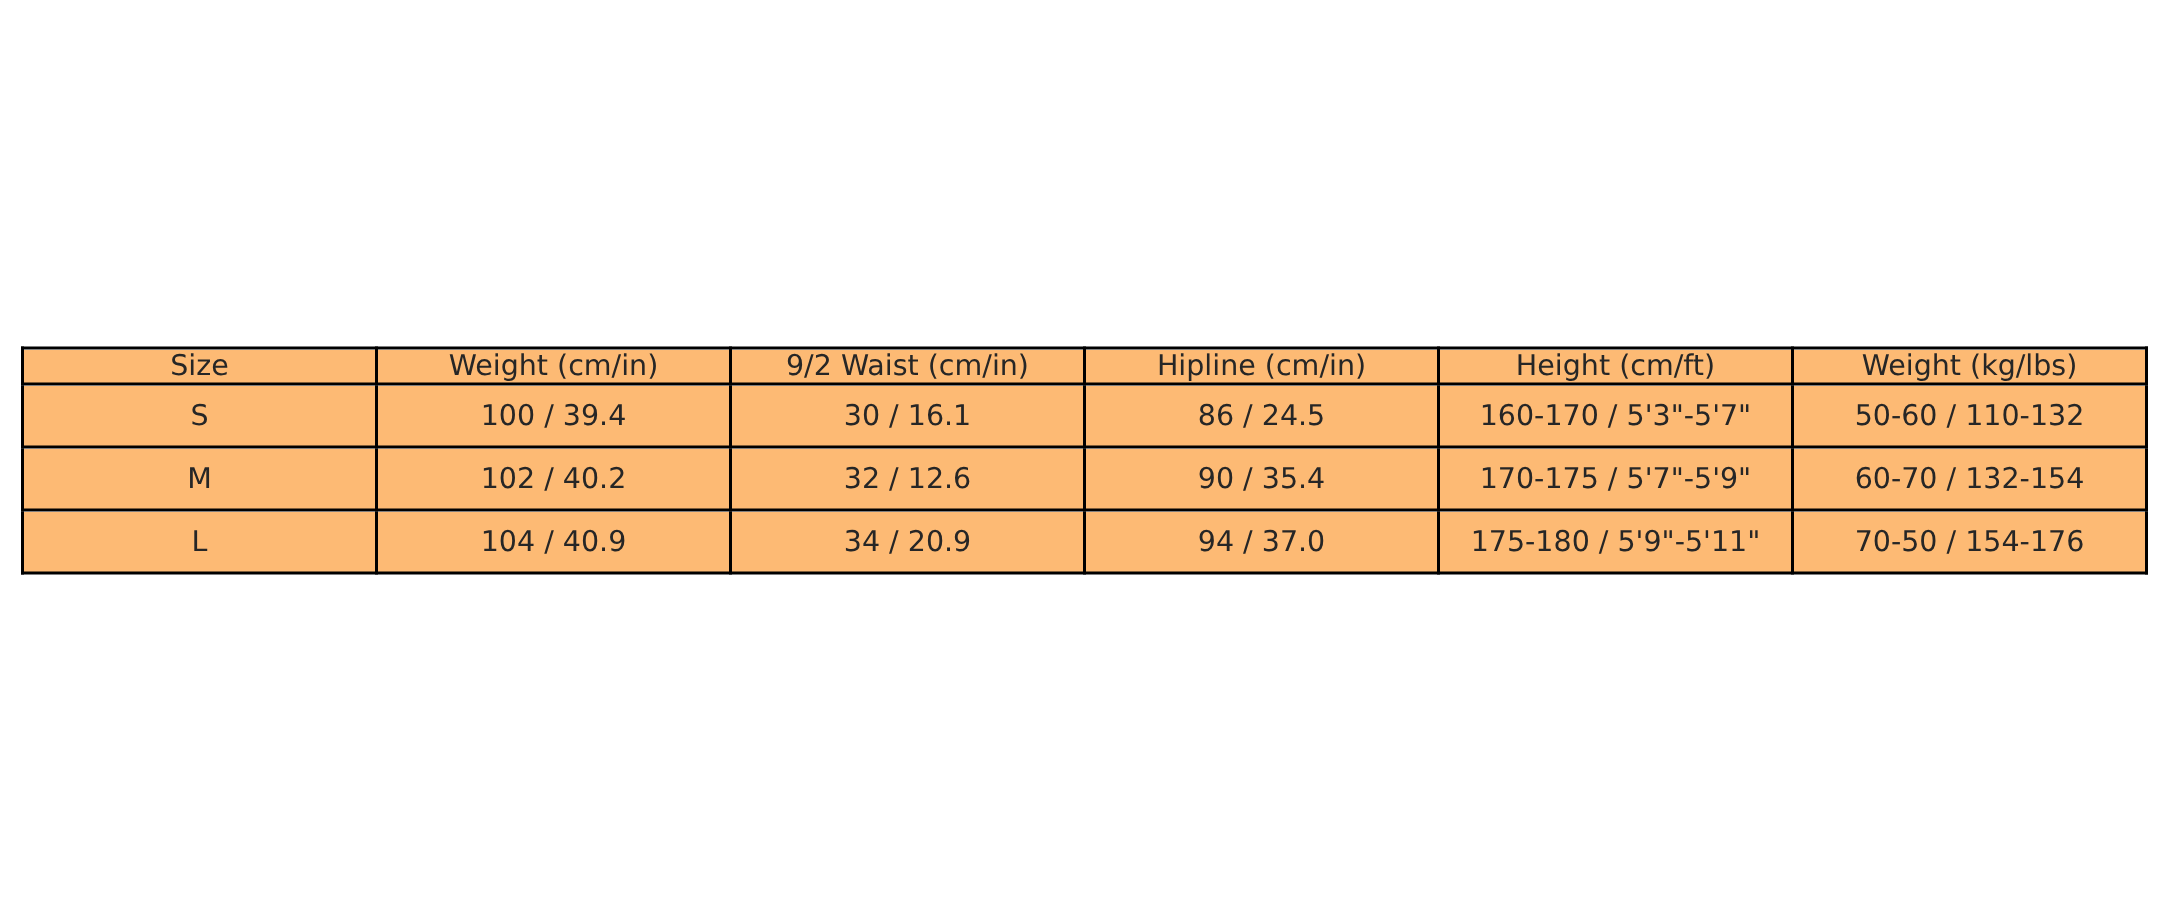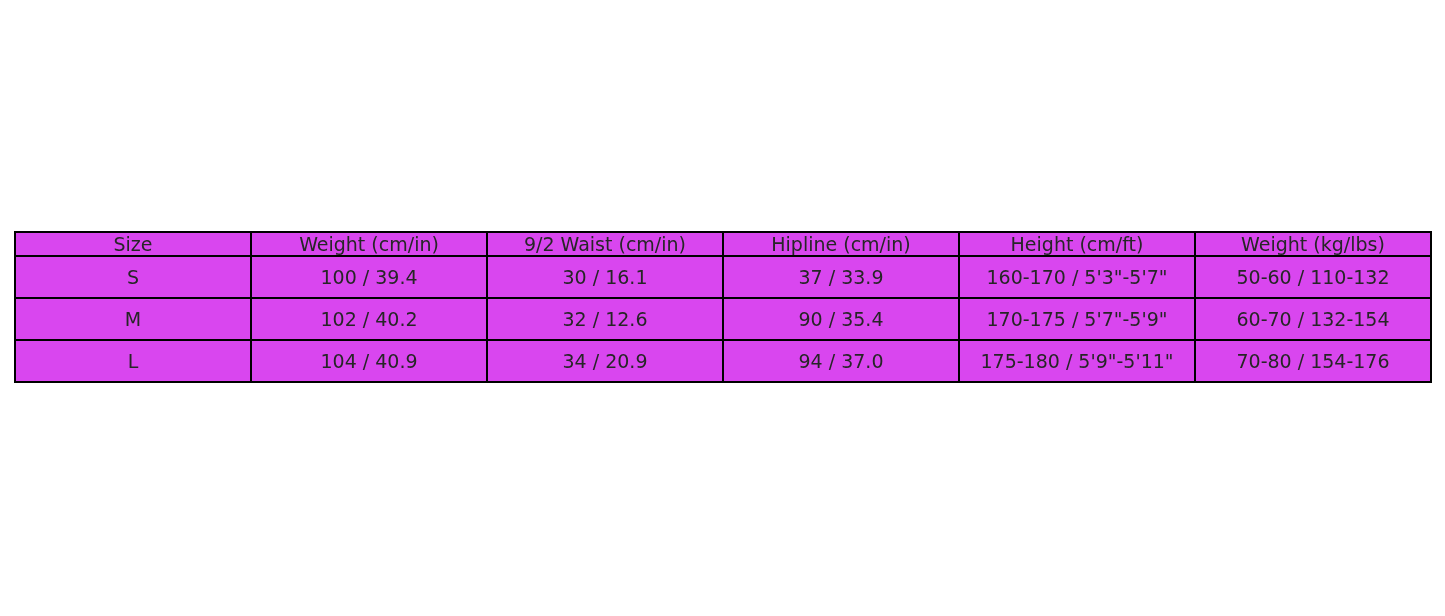--- a/index.html
+++ b/index.html
@@ -28,21 +28,21 @@
   }
   table.size-chart th,
   table.size-chart td {
     border: 2.5px solid #000000;
     text-align: center;
     vertical-align: middle;
     padding: 0 2px;
     font-weight: normal;
     white-space: nowrap;
     overflow: hidden;
-    background: #d946ef;
+    background: #fdba74;
   }
 </style>
 </head>
 <body>
 
 <div class="canvas">
   <table class="size-chart">
     <thead>
       <tr>
         <th>Size</th>
@@ -51,35 +51,35 @@
         <th>Hipline (cm/in)</th>
         <th>Height (cm/ft)</th>
         <th>Weight (kg/lbs)</th>
       </tr>
     </thead>
     <tbody>
       <tr>
         <td>S</td>
         <td>100 / 39.4</td>
         <td>30 / 16.1</td>
-        <td>37 / 33.9</td>
+        <td>86 / 24.5</td>
         <td>160-170 / 5'3"-5'7"</td>
         <td>50-60 / 110-132</td>
       </tr>
       <tr>
         <td>M</td>
         <td>102 / 40.2</td>
         <td>32 / 12.6</td>
         <td>90 / 35.4</td>
         <td>170-175 / 5'7"-5'9"</td>
         <td>60-70 / 132-154</td>
       </tr>
       <tr>
         <td>L</td>
         <td>104 / 40.9</td>
         <td>34 / 20.9</td>
         <td>94 / 37.0</td>
         <td>175-180 / 5'9"-5'11"</td>
-        <td>70-80 / 154-176</td>
+        <td>70-50 / 154-176</td>
       </tr>
     </tbody>
   </table>
 </div>
 
 </body></html>

